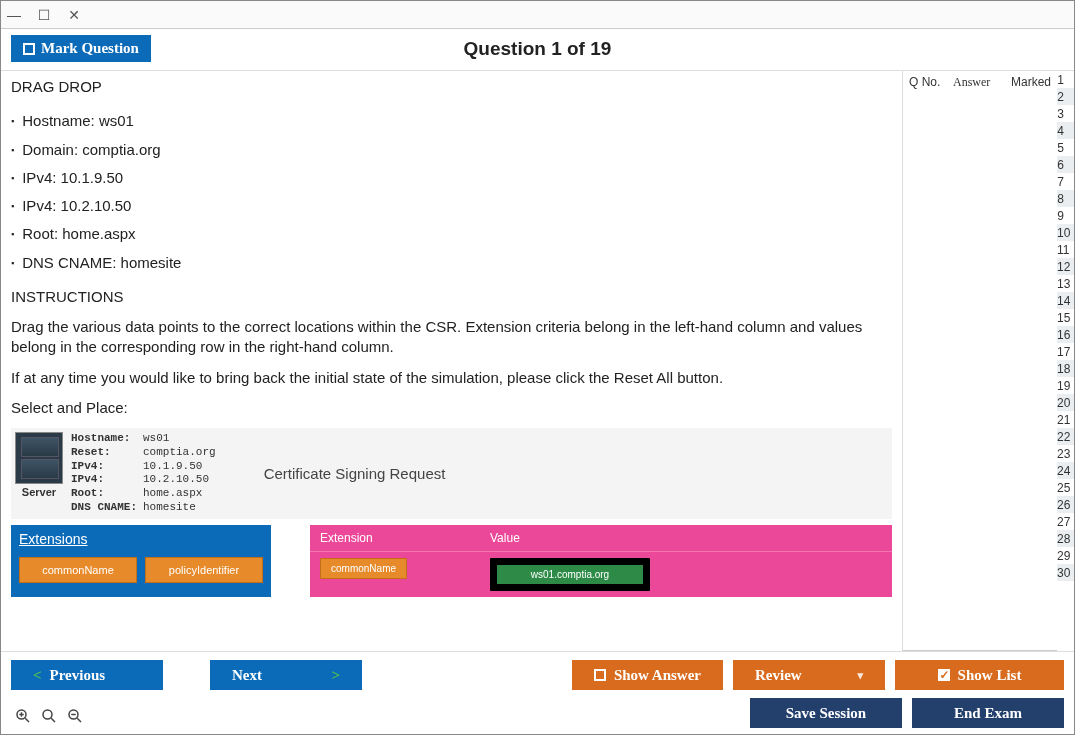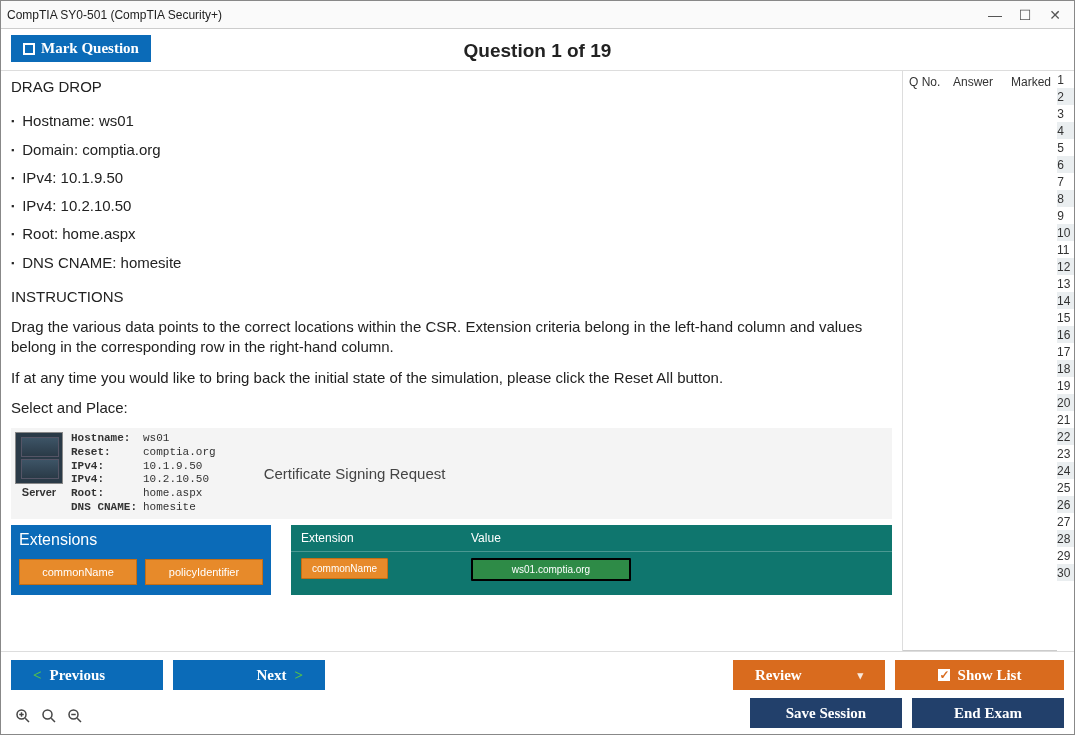--- a/index.html
+++ b/index.html
@@ -2,21 +2,21 @@
 <html><head>
 <meta charset="utf-8">
 <style>
 * { box-sizing: border-box; margin: 0; padding: 0; }
 body { font-family: Arial, sans-serif; font-size: 14px; background: #fff; color: #333; }
 .app-window { width: 1075px; height: 735px; border: 1px solid #888; position: relative; background: #fff; display: flex; flex-direction: column; }
 .title-bar { height: 28px; display: flex; align-items: center; padding: 0 6px; border-bottom: 1px solid #ccc; background: #fafafa; }
 .title-text { flex: 1; font-size: 12px; color: #222; }
 .win-btns { display: flex; gap: 16px; padding-right: 6px; }
 .win-btn { width: 14px; height: 14px; display: flex; align-items: center; justify-content: center; color: #555; font-size: 14px; cursor: pointer; }
-.header-row { display: flex; align-items: flex-end; padding: 6px 10px 8px 10px; }
+.header-row { display: flex; align-items: center; padding: 6px 10px 8px 10px; }
 .mark-btn { background: #0b6bb8; color: #fff; padding: 5px 12px; display: flex; align-items: center; gap: 6px; font-weight: bold; font-family: 'Times New Roman', serif; font-size: 15px; cursor: pointer; }
 .mark-box { width: 12px; height: 12px; border: 2px solid #fff; }
 .question-title { flex: 1; text-align: center; font-weight: bold; font-size: 19px; color: #222; font-family: Arial, sans-serif; }
 .main-area { flex: 1; display: flex; overflow: hidden; border-top: 1px solid #ddd; }
 .content-pane { flex: 1; overflow: hidden; position: relative; }
 .content-scroll { position: absolute; inset: 0; overflow-y: scroll; padding: 6px 10px; }
 .content-scroll p, .content-scroll ul, .content-scroll div.txt { margin-bottom: 10px; font-size: 15px; color: #222; line-height: 1.35; }
 .content-scroll ul { list-style: none; padding-left: 0; }
 .content-scroll li { padding: 4px 0; }
 .content-scroll li::before { content: "▪"; margin-right: 8px; font-size: 9px; position: relative; top: -2px; }
@@ -25,48 +25,48 @@
 .server-img { width: 48px; height: 52px; background: #2a3a47; border: 1px solid #888; position: relative; }
 .server-img::before, .server-img::after { content: ""; position: absolute; left: 10%; width: 80%; height: 35%; background: linear-gradient(#3d5466,#2a3a47); border: 1px solid #556; }
 .server-img::before { top: 8%; }
 .server-img::after { top: 52%; }
 .server-label { text-align: center; font-size: 11px; font-weight: bold; margin-top: 2px; }
 .server-info { font-family: 'Courier New', monospace; font-size: 11px; line-height: 1.25; }
 .server-info .k { display: inline-block; width: 72px; font-weight: bold; }
 .csr-title { font-size: 15px; color: #444; margin-left: 40px; align-self: center; white-space: nowrap; }
 .sim-row2 { display: flex; gap: 20px; margin-top: 6px; }
 .ext-panel { width: 260px; background: #0b6bb8; padding-bottom: 6px; }
-.ext-head { color: #fff; font-size: 16px; padding: 6px 8px; }
+.ext-head { color: #fff; font-size: 14px; padding: 6px 8px; text-decoration: underline; }
 .ext-items { display: flex; gap: 8px; padding: 4px 8px; }
 .ext-item { flex: 1; background: #e78a2a; color: #fff; font-size: 11px; padding: 6px 4px; text-align: center; border: 1px solid #c46e15; }
-.csr-panel { flex: 1; background: #0f766e; color: #fff; font-size: 12px; }
+.csr-panel { flex: 1; background: #ec4899; color: #fff; font-size: 12px; margin-left: 19px; }
 .csr-row { display: flex; border-top: 1px solid rgba(255,255,255,0.25); }
 .csr-row.head { border: none; }
 .csr-cell { padding: 6px 10px; }
 .csr-cell.left { width: 170px; }
 .pill { display: inline-block; font-size: 10px; padding: 4px 10px; border-radius: 1px; }
 .pill.orange { background: #e78a2a; border: 1px solid #c46e15; }
-.pill.green { background: #2e8b47; border: 2px solid #000000; min-width: 160px; text-align: center; }
+.pill.green { background: #2e8b47; border: 7px solid #000000; min-width: 160px; text-align: center; }
 .right-pane { width: 172px; border-left: 1px solid #ddd; display: flex; }
 .rp-head { display: flex; border-bottom: 1px solid #ccc; font-size: 12px; color: #333; }
 .rp-head > div { padding: 4px 6px; }
 .rp-h-qno { width: 44px; }
-.rp-h-ans { width: 58px; }
+.rp-h-ans { width: 58px; font-family: Liberation Serif, serif; }
 .rp-h-mark { flex: 1; text-align: right; }
 .rp-scroll { flex: 1; overflow-y: scroll; }
 .rp-row { height: 17px; display: flex; align-items: center; font-size: 12px; }
 .rp-row.alt { background: #eaeef0; }
 .rp-qno { width: 44px; text-align: right; padding-right: 10px; }
 .footer { border-top: 1px solid #ddd; padding: 8px 10px 6px 10px; }
 .btn-row { display: flex; align-items: center; gap: 10px; }
 .spacer { flex: 1; }
 .btn { height: 30px; padding: 0 22px; display: flex; align-items: center; gap: 8px; color: #fff; font-weight: bold; font-family: 'Times New Roman', serif; font-size: 15px; cursor: pointer; border: none; }
 .btn.nav { background: #0b6bb8; width: 152px; justify-content: center; position: relative; }
 .btn.prev { justify-content: flex-start; }
-.btn.next { justify-content: flex-end; }
+.btn.next { justify-content: space-between; margin-left: 37px; }
 .chev { color: #53c14c; font-weight: bold; }
 .btn.orange { background: #d96b1e; }
 .btn.darkblue { background: #22406b; }
 .btn .sq { width: 12px; height: 12px; border: 2px solid #fff; display: inline-block; }
 .btn .sq.checked { background: #fff; position: relative; }
 .btn .sq.checked::after { content: "✓"; position: absolute; left: 0; top: -3px; color: #d96b1e; font-size: 12px; font-weight: bold; }
 .drop { font-family: Arial; font-size: 11px; opacity: 0.85; }
 .zoom-row { display: flex; gap: 2px; padding: 6px 0 0 0; }
 .zoom-btn { width: 24px; height: 24px; display: flex; align-items: center; justify-content: center; border: 1px solid transparent; color: #444; cursor: pointer; }
 .zoom-btn svg { width: 18px; height: 18px; }
@@ -74,21 +74,20 @@
 ::-webkit-scrollbar-track { background: #f0f0f0; }
 ::-webkit-scrollbar-thumb { background: #c4c4c4; border: 2px solid #f0f0f0; }
 ::-webkit-scrollbar-button { background: #f0f0f0; height: 16px; }
 </style>
 </head>
 <body>
 
 <div class="app-window">
 
   <div class="title-bar">
-    <div class="title-text">CompTIA SY0-501 (CompTIA Security+)</div>
     <div class="win-btns">
       <div class="win-btn">—</div>
       <div class="win-btn">☐</div>
       <div class="win-btn">✕</div>
     </div>
   </div>
 
   <div class="header-row">
     <div class="mark-btn">
       <span class="mark-box"></span>
@@ -264,20 +263,24 @@
     <div class="btn-row">
       <button class="btn nav prev">
         <span class="chev">&lt;</span>
         <span>Previous</span>
       </button>
       <button class="btn nav next">
         <span>Next</span>
         <span class="chev">&gt;</span>
       </button>
       <div class="spacer"></div>
+      <button class="btn orange">
+        <span class="sq"></span>
+        <span>Show Answer</span>
+      </button>
       <button class="btn orange" style="width:152px;justify-content:space-between">
         <span>Review</span>
         <span class="drop">▾</span>
       </button>
       <button class="btn orange" style="width:169px;justify-content:center">
         <span class="sq checked"></span>
         <span>Show List</span>
       </button>
     </div>
     <div class="btn-row" style="margin-top:8px">

